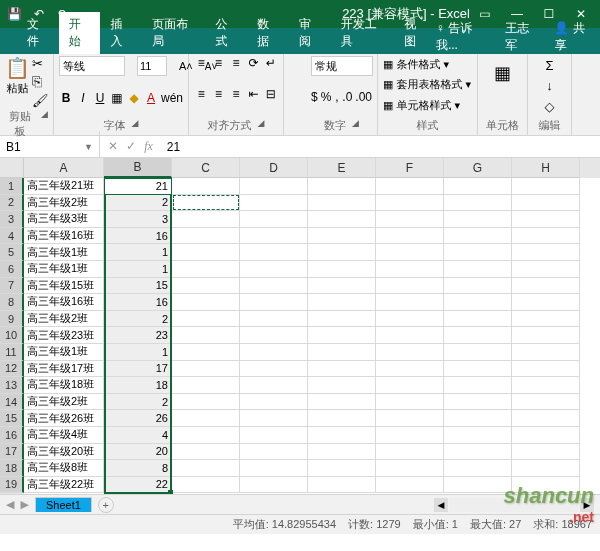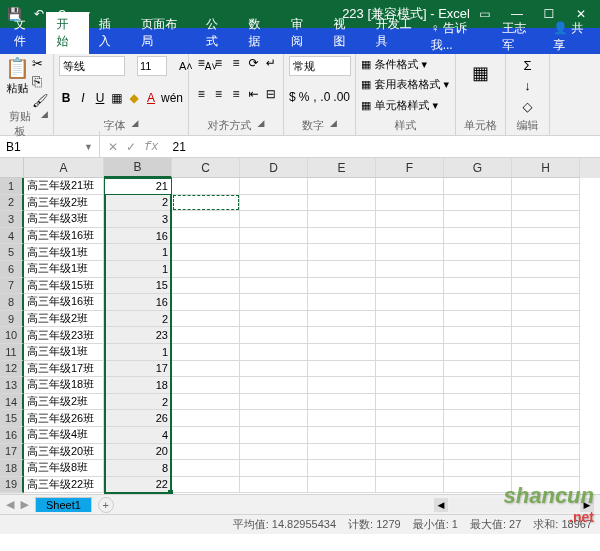--- a/index.html
+++ b/index.html
@@ -7,21 +7,21 @@
 
 
 .titlebar { height: 28px; background: #0e6737; color: #fff; display: flex; align-items: center; padding: 0 4px; }
 .titlebar .qat { display: flex; gap: 2px; align-items: center; }
 .titlebar .qat span { width: 22px; height: 22px; display: flex; align-items: center; justify-content: center; cursor: pointer; }
 .titlebar .title { flex: 1; text-align: right; font-size: 13px; }
 .titlebar .winbtns { display: flex; gap: 2px; }
 .titlebar .winbtns span { width: 30px; height: 22px; display: flex; align-items: center; justify-content: center; cursor: pointer; }
 
 
-.tabs { height: 26px; background: #1d4ed8; display: flex; align-items: flex-end; padding-left: 4px; }
+.tabs { height: 26px; background: #0f766e; display: flex; align-items: flex-end; padding-left: 17px; }
 .tabs .tab { padding: 4px 10px; color: #fff; font-size: 12px; cursor: pointer; }
 .tabs .tab.active { background: #fff; color: #0e6737; }
 .tabs .right { margin-left: auto; display: flex; align-items: center; gap: 18px; padding-right: 8px; }
 .tabs .right span { color: #fff; font-size: 12px; }
 
 
 .ribbon { height: 82px; background: #f1f1f1; border-bottom: 1px solid #d4d4d4; display: flex; }
 .group { border-right: 1px solid #d4d4d4; padding: 2px 5px; display: flex; flex-direction: column; justify-content: space-between; }
 .group-label { text-align: center; font-size: 11px; color: #666; padding-top: 1px; display: flex; justify-content: center; gap: 6px; }
 .group-label .launcher { font-size: 9px; cursor: pointer; }
@@ -33,36 +33,36 @@
 .clip-side span { cursor: pointer; }
 .font-group { width: 135px; }
 .font-row1 { display: flex; gap: 12px; align-items: center; margin-bottom: 3px; }
 .font-name { width: 66px; height: 20px; border: 1px solid #ccc; background: #fff; font-size: 11px; padding: 0 3px; }
 .font-size { width: 30px; height: 20px; border: 1px solid #ccc; background: #fff; font-size: 11px; padding: 0 2px; }
 .font-row2, .font-row3 { display: flex; gap: 3px; align-items: center; font-size: 12px; }
 .font-row2 span, .font-row3 span { cursor: pointer; min-width: 14px; text-align: center; }
 .align-group { width: 95px; }
 .align-row { display: flex; gap: 3px; font-size: 12px; margin-bottom: 2px; }
 .align-row span { cursor: pointer; width: 18px; text-align: center; }
-.num-group { width: 72px; }
+.num-group { width: 72px; margin-left: 22px; }
 .num-combo { width: 62px; height: 20px; border: 1px solid #ccc; background: #fff; font-size: 11px; padding: 0 3px; margin-bottom: 3px; }
 .style-group { width: 100px; }
 .style-item { display: flex; align-items: center; gap: 3px; font-size: 11px; cursor: pointer; padding: 1px 0; }
 .cell-group { width: 50px; text-align: center; }
 .cell-group .ico { font-size: 18px; cursor: pointer; padding-top: 6px; }
 .edit-group { width: 44px; text-align: center; }
 .edit-group .ico { font-size: 13px; cursor: pointer; padding: 2px 0; }
 
 
 .fbar { height: 22px; border-bottom: 1px solid #d4d4d4; display: flex; align-items: center; background: #fff; }
 .namebox { width: 100px; border-right: 1px solid #d4d4d4; height: 100%; display: flex; align-items: center; padding: 16px 6px; font-size: 12px; }
 .namebox .dd { margin-left: auto; color: #777; font-size: 9px; }
 .fbtns { display: flex; gap: 8px; padding: 0 8px; color: #999; font-size: 12px; }
 .fbtns span { cursor: pointer; }
-.fx { font-style: italic; font-family: Liberation Mono, monospace; }
+.fx { font-style: italic; font-family: Liberation Serif, serif; }
 .fvalue { flex: 1; padding: 0 6px; font-size: 12px; }
 
 
 .grid-wrap { height: 336px; display: flex; background: #fff; }
 .rowhdrs { width: 24px; background: #e6e6e6; }
 .corner { height: 20px; border-right: 1px solid #ccc; border-bottom: 1px solid #ccc; background: #e6e6e6; }
 .rowh { height: 16.6px; border-right: 1px solid #ccc; border-bottom: 1px solid #d9d9d9; font-size: 11px; display: flex; align-items: center; justify-content: center; color: #333; }
 .gridmain { flex: 1; overflow: hidden; position: relative; }
 .colhdrs { height: 20px; display: flex; background: #e6e6e6; }
 .colh { border-right: 1px solid #d9d9d9; border-bottom: 1px solid #ccc; font-size: 12px; display: flex; align-items: center; justify-content: center; color: #333; }
@@ -116,22 +116,22 @@
 </div>
 
 <div class="tabs">
   <div class="tab">文件</div>
   <div class="tab active">开始</div>
   <div class="tab">插入</div>
   <div class="tab">页面布局</div>
   <div class="tab">公式</div>
   <div class="tab">数据</div>
   <div class="tab">审阅</div>
+  <div class="tab">开发工具</div>
   <div class="tab">视图</div>
-  <div class="tab">开发工具</div>
   <div class="right">
     <span>♀ <span>告诉我...</span></span>
     <span>王志军</span>
     <span>👤 <span>共享</span></span>
   </div>
 </div>
 
 <div class="ribbon">
   <div class="group clip-group">
     <div class="clip-main">

